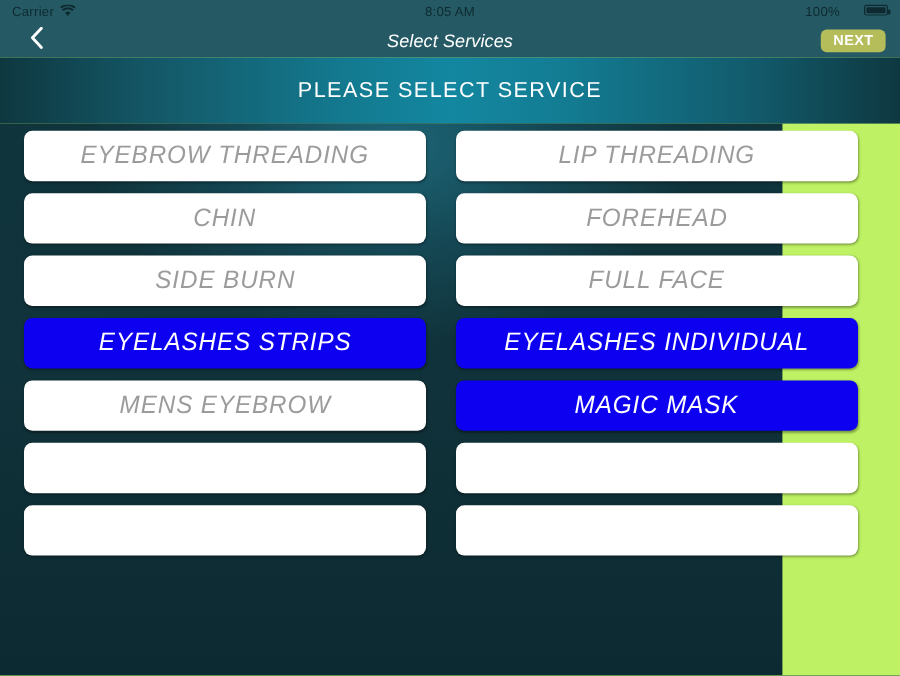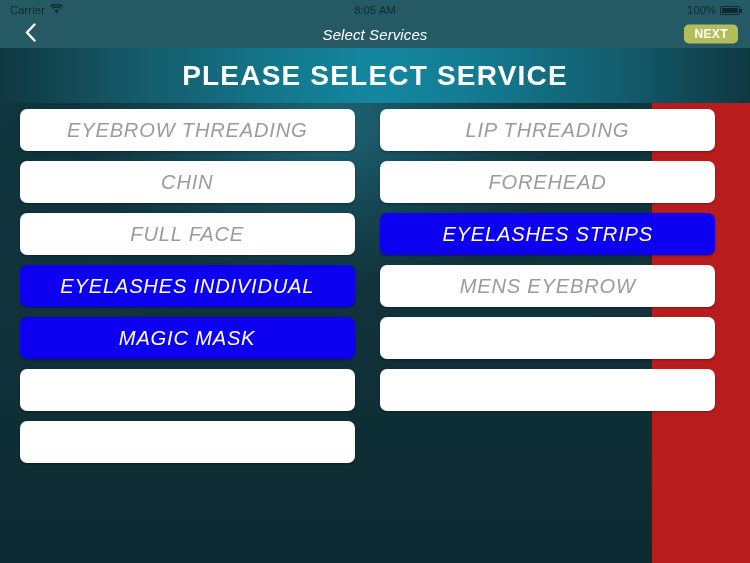--- a/index.html
+++ b/index.html
@@ -12,37 +12,37 @@
   body {
     font-family:"Liberation Sans", sans-serif;
     background:#123a42;
     -webkit-font-smoothing:antialiased;
   }
 
   .device {
     position:relative;
     width:750px; height:563px;
     overflow:hidden;
-    background:#b91c1c;
+    background:#bef264;
   }
 
   
   .statusbar {
     position:absolute; top:0; left:0;
     width:750px; height:20px;
     background:#255a64;
     display:flex; align-items:center;
     padding:0 10px;
     color:#0e2a30;
     font-size:11px;
     letter-spacing:.2px;
   }
   .sb-left  { display:flex; align-items:center; gap:5px; flex:1; }
   .sb-mid   { flex:0 0 auto; font-size:11px; }
-  .sb-right { display:flex; align-items:center; gap:4px; flex:1; justify-content:flex-end; }
+  .sb-right { display:flex; align-items:flex-start; gap:20px; flex:1; justify-content:flex-end; }
 
   .wifi-icon { display:block; }
   .batt {
     position:relative;
     width:20px; height:9px;
     border:1px solid #0e2a30;
     border-radius:2px;
     padding:1px;
   }
   .batt i { display:block; height:100%; width:100%; background:#0e2a30; border-radius:1px; }
@@ -96,23 +96,23 @@
         #145665 16%,
         #13798f 38%,
         #1387a0 50%,
         #137d94 62%,
         #125a6b 84%,
         #0e3840 100%);
     display:flex; align-items:center; justify-content:center;
   }
   .banner-title {
     color:#ffffff;
-    font-size:28px;
+    font-size:18px;
     letter-spacing:1.2px;
-    font-weight:700;
+    font-weight:400;
   }
 
   
   .grid-wrap {
     position:absolute; top:103px; left:0;
     width:652px; height:460px;
     background:
       radial-gradient(ellipse 62% 58% at 50% 4%,
         rgba(30,104,122,.95) 0%,
         rgba(22,78,92,.75) 32%,
@@ -203,20 +203,23 @@
         <div class="svc-btn">
           <span class="lbl">LIP THREADING</span>
         </div>
         <div class="svc-btn">
           <span class="lbl">CHIN</span>
         </div>
         <div class="svc-btn">
           <span class="lbl">FOREHEAD</span>
         </div>
         <div class="svc-btn">
+          <span class="lbl">SIDE BURN</span>
+        </div>
+        <div class="svc-btn">
           <span class="lbl">FULL FACE</span>
         </div>
         <div class="svc-btn selected">
           <span class="lbl">EYELASHES STRIPS</span>
         </div>
         <div class="svc-btn selected">
           <span class="lbl">EYELASHES INDIVIDUAL</span>
         </div>
         <div class="svc-btn">
           <span class="lbl">MENS EYEBROW</span>

